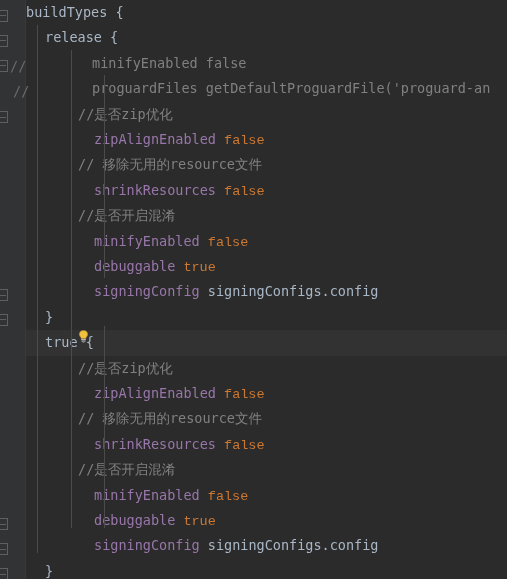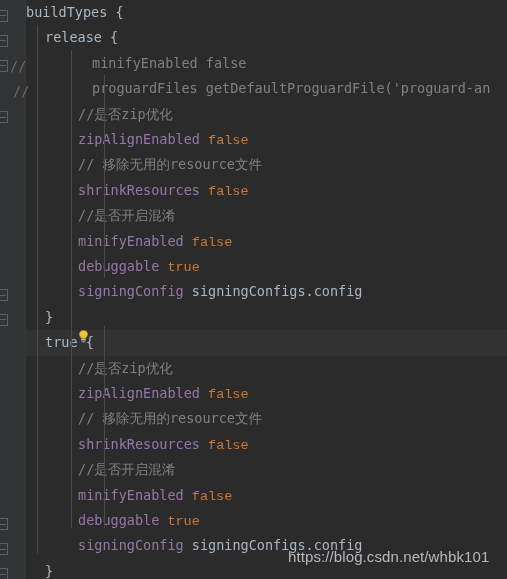--- a/index.html
+++ b/index.html
@@ -104,21 +104,21 @@
   .indent-guide {
     position: absolute;
     width: 1px;
     background: #4b4b4b;
     z-index: 1;
   }
 
   
   .t-plain   { color: #a9b7c6; }
   .t-comment { color: #808080; }
-  .t-method  { color: #9876aa; }
+  .t-method  { color: #9876aa; margin-left: 16px; }
   .t-keyword { color: #cc7832; font-family: Liberation Mono, monospace; }
   .t-brace   { color: #a9b7c6; }
 
   
   .bulb {
     position: absolute;
     width: 11px;
     height: 13px;
     z-index: 4;
   }
@@ -195,15 +195,14 @@
       </div>
   </div>
 
   <svg class="bulb" id="bulb-icon" viewBox="0 0 11 13" xmlns="http://www.w3.org/2000/svg" style="top: 330px; left: 78px;">
     <path d="M5.5 0.6 C2.9 0.6 1.4 2.3 1.4 4.2 C1.4 5.6 2.2 6.5 2.9 7.4 L3.2 8.6 L7.8 8.6 L8.1 7.4 C8.8 6.5 9.6 5.6 9.6 4.2 C9.6 2.3 8.1 0.6 5.5 0.6 Z" fill="#f0c040" stroke="#c89a22" stroke-width="0.5"></path>
     <rect x="3.2" y="9.0" width="4.6" height="1.3" fill="#b8b8b8"></rect>
     <rect x="3.5" y="10.6" width="4.0" height="1.2" fill="#9a9a9a"></rect>
     <path d="M4.3 12.0 L6.7 12.0 L6.1 12.8 L4.9 12.8 Z" fill="#8a8a8a"></path>
   </svg>
 
-  <div id="watermark" style="left: 288px; top: 548px; color: rgb(185, 185, 185);">https://blog.csdn.net/whbk101</div>
 
 </div>
 
 </body></html>

